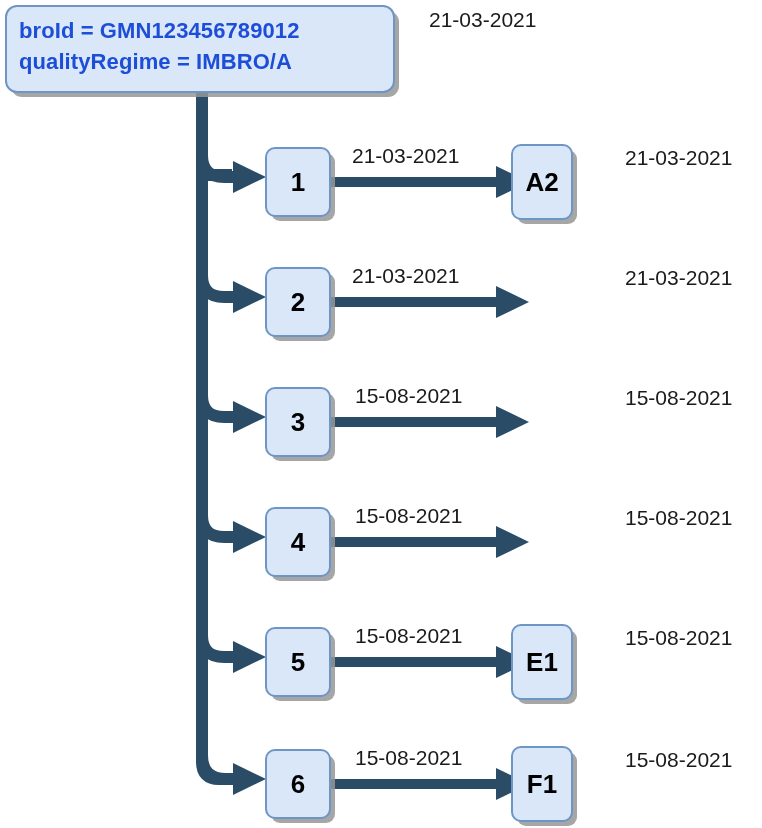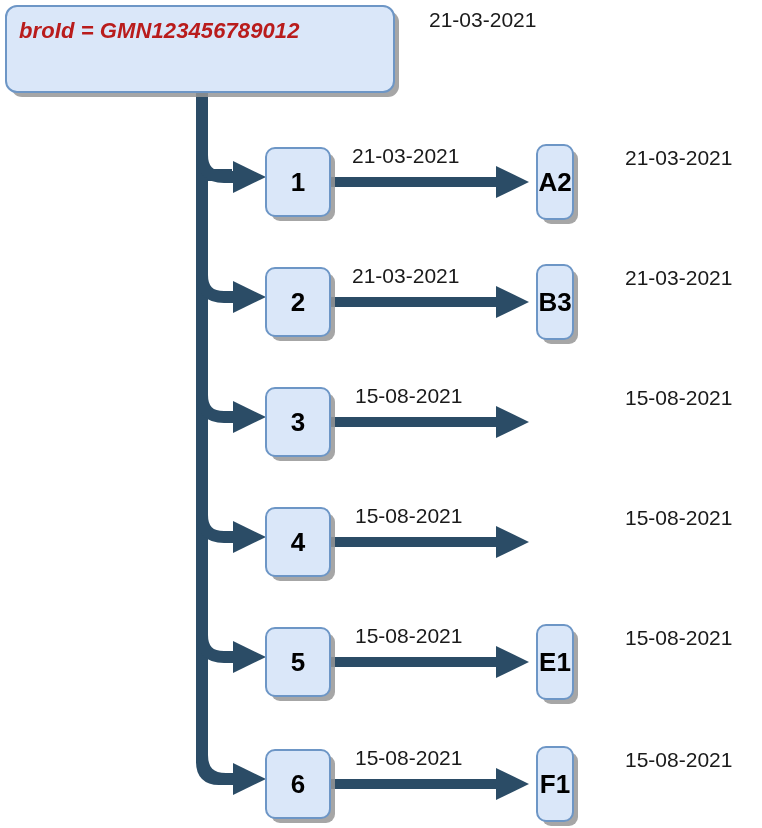--- a/index.html
+++ b/index.html
@@ -37,22 +37,21 @@
     border-radius: 12px;
     box-shadow: 5px 5px 0 -1px rgba(150,150,150,0.85);
     padding: 8px 0 0 12px;
   }
   .root-line {
     font-size: 22px;
     font-weight: bold;
     line-height: 31px;
     letter-spacing: 0.1px;
     white-space: nowrap;
-    color: #b91c1c;
-    font-style: italic;
+    color: #1d4ed8;
   }
 
   
   .date-top {
     position: absolute;
     left: 429px;
     top: 8px;
     font-size: 21px;
     color: #1a1a1a;
     white-space: nowrap;
@@ -85,22 +84,22 @@
     font-size: 26px;
     font-weight: bold;
     color: #000;
   }
   .node-left {
     left: 265px;
     width: 66px;
     height: 70px;
   }
   .node-right {
-    left: 536px;
-    width: 38px;
+    left: 511px;
+    width: 62px;
     height: 76px;
     text-align: right;
   }
 
   
   #wires {
     position: absolute;
     left: 0; top: 0;
     width: 762px;
     height: 828px;
@@ -144,32 +143,32 @@
     <polygon points="496,166 529,182 496,198" fill="#2b4c66"></polygon>
     <polygon points="496,286 529,302 496,318" fill="#2b4c66"></polygon>
     <polygon points="496,406 529,422 496,438" fill="#2b4c66"></polygon>
     <polygon points="496,526 529,542 496,558" fill="#2b4c66"></polygon>
     <polygon points="496,646 529,662 496,678" fill="#2b4c66"></polygon>
     <polygon points="496,768 529,784 496,800" fill="#2b4c66"></polygon>
   </svg>
 
   <div class="root-node">
     <div class="root-line">broId = GMN123456789012</div>
+    <div class="root-line">qualityRegime = IMBRO/A</div>
   </div>
 
   <div class="date-top">21-03-2021</div>
 
   <div class="node-box node-left" style="top:147px">1</div>
   <div class="edge-label" style="left:352px; top:144px">21-03-2021</div>
   <div class="node-box node-right" style="top:144px">A2</div>
   <div class="date-right" style="top:146px">21-03-2021</div>
 
   <div class="node-box node-left" style="top:267px">2</div>
   <div class="edge-label" style="left:352px; top:264px">21-03-2021</div>
-  <div class="node-box node-right" style="top:264px">B3</div>
   <div class="date-right" style="top:266px">21-03-2021</div>
 
   <div class="node-box node-left" style="top:387px">3</div>
   <div class="edge-label" style="left:355px; top:384px">15-08-2021</div>
   <div class="date-right" style="top:386px">15-08-2021</div>
 
   <div class="node-box node-left" style="top:507px">4</div>
   <div class="edge-label" style="left:355px; top:504px">15-08-2021</div>
   <div class="date-right" style="top:506px">15-08-2021</div>
 

